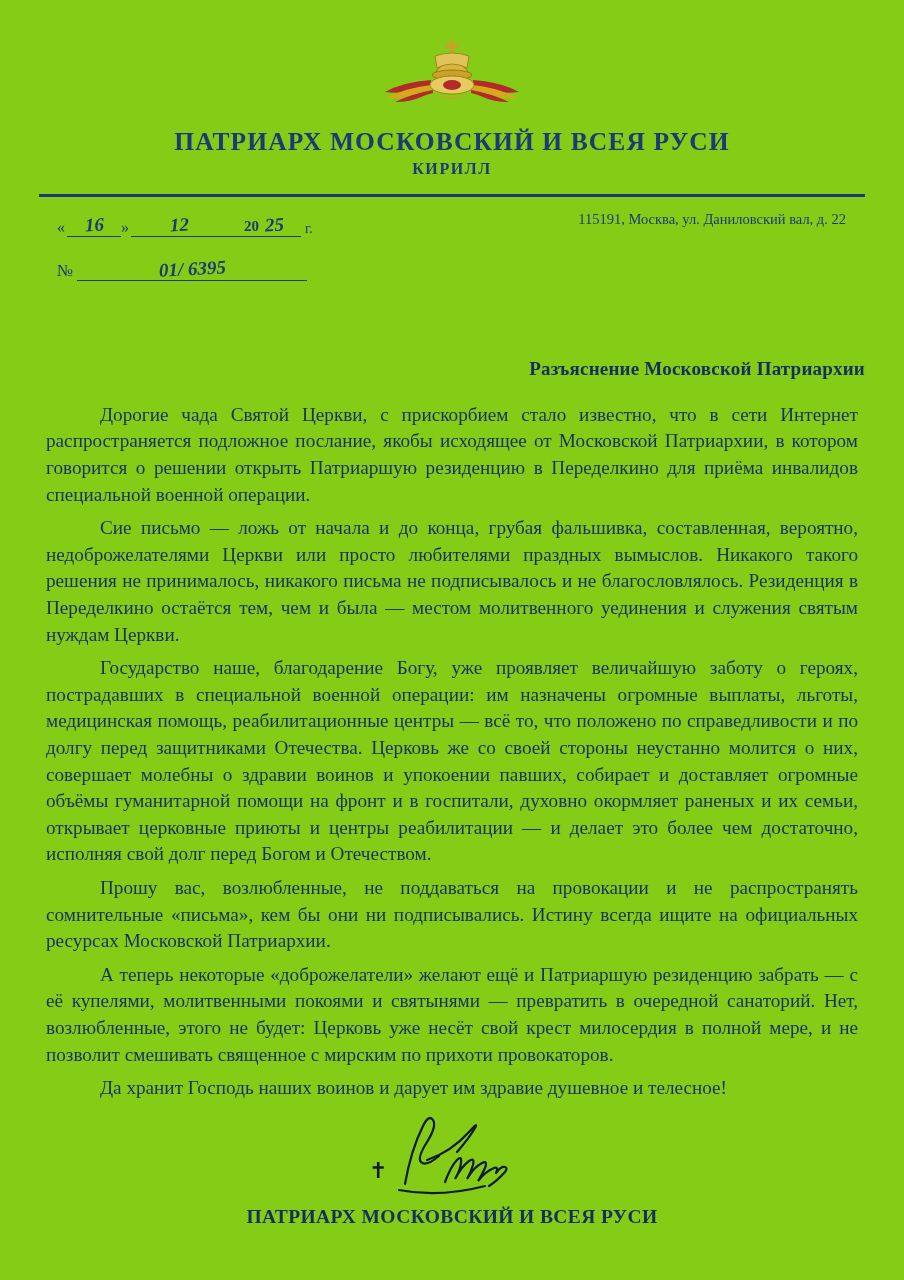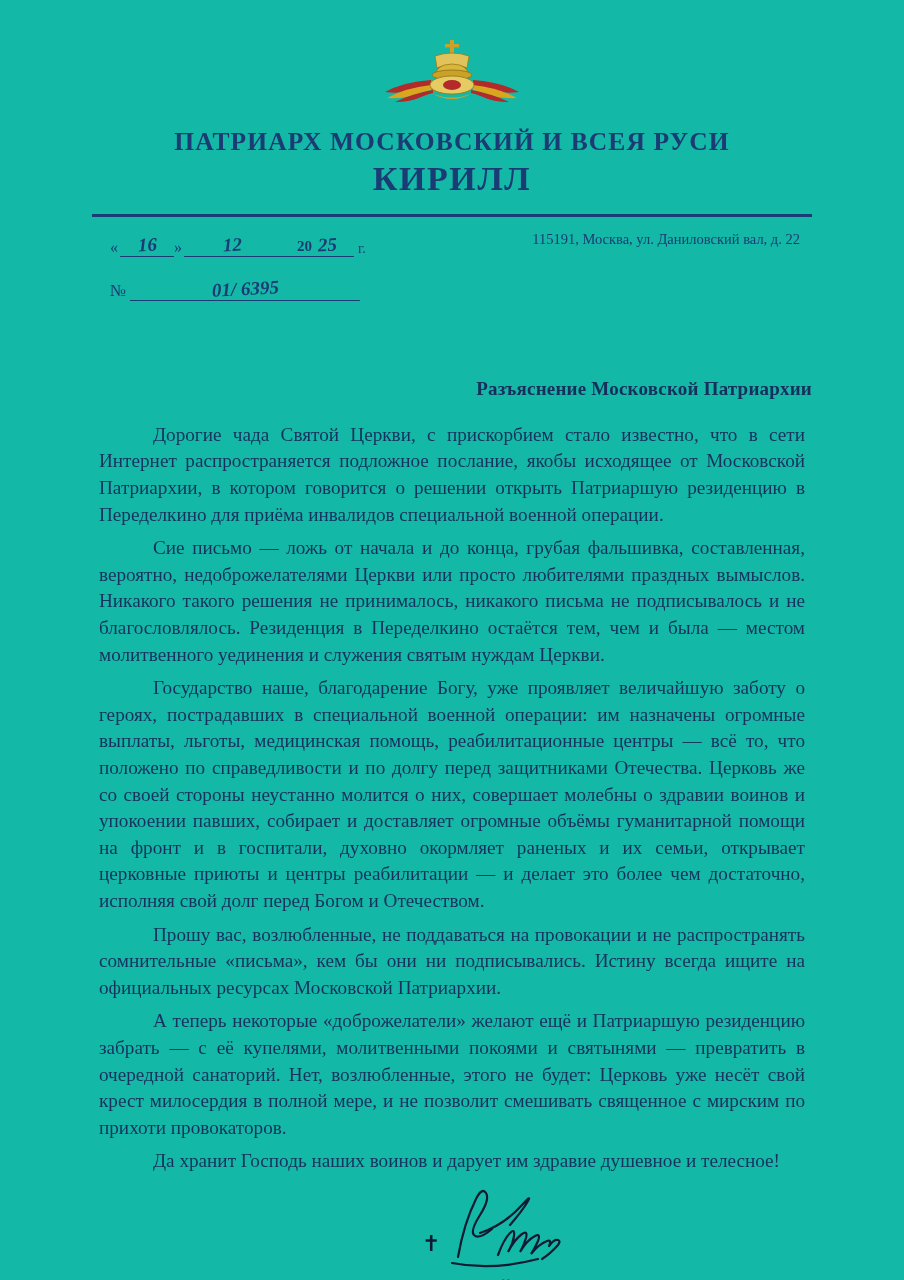--- a/index.html
+++ b/index.html
@@ -12,23 +12,23 @@
     height: 1280px;
     font-family: "Liberation Serif", "DejaVu Serif", serif;
     color: #16305c;
     position: relative;
     overflow: hidden;
   }
   .page {
     width: 904px;
     height: 1280px;
     position: relative;
-    background: #14b8a6;
+    background: #84cc16;
     box-sizing: border-box;
-    padding: 0 92px;
+    padding: 0 39px;
   }
 
   
   .letterhead {
     padding-top: 38px;
     text-align: center;
   }
   .crest {
     width: 170px;
     height: 80px;
@@ -39,21 +39,21 @@
 
   .lh-title {
     font-size: 25.5px;
     letter-spacing: 1.1px;
     font-weight: bold;
     color: #1b3b74;
     line-height: 1.25;
     margin-top: 2px;
   }
   .lh-name {
-    font-size: 34px;
+    font-size: 16px;
     letter-spacing: 1.6px;
     font-weight: bold;
     color: #1b3b74;
     margin-top: 2px;
   }
 
   .rule {
     margin: 16px 0 0 0;
     height: 3px;
     background: #1b3b74;
@@ -105,21 +105,21 @@
     display: flex;
     align-items: flex-end;
     height: 34px;
     margin-top: 10px;
   }
   .num-label { font-size: 17px; padding-right: 4px; }
   .u-num { width: 230px; }
 
   .meta-right {
     position: absolute;
-    right: 12px;
+    right: 19px;
     top: 8px;
     font-size: 14.5px;
     color: #1b3b74;
     white-space: nowrap;
   }
 
   
   .doc-title {
     text-align: right;
     font-weight: bold;

